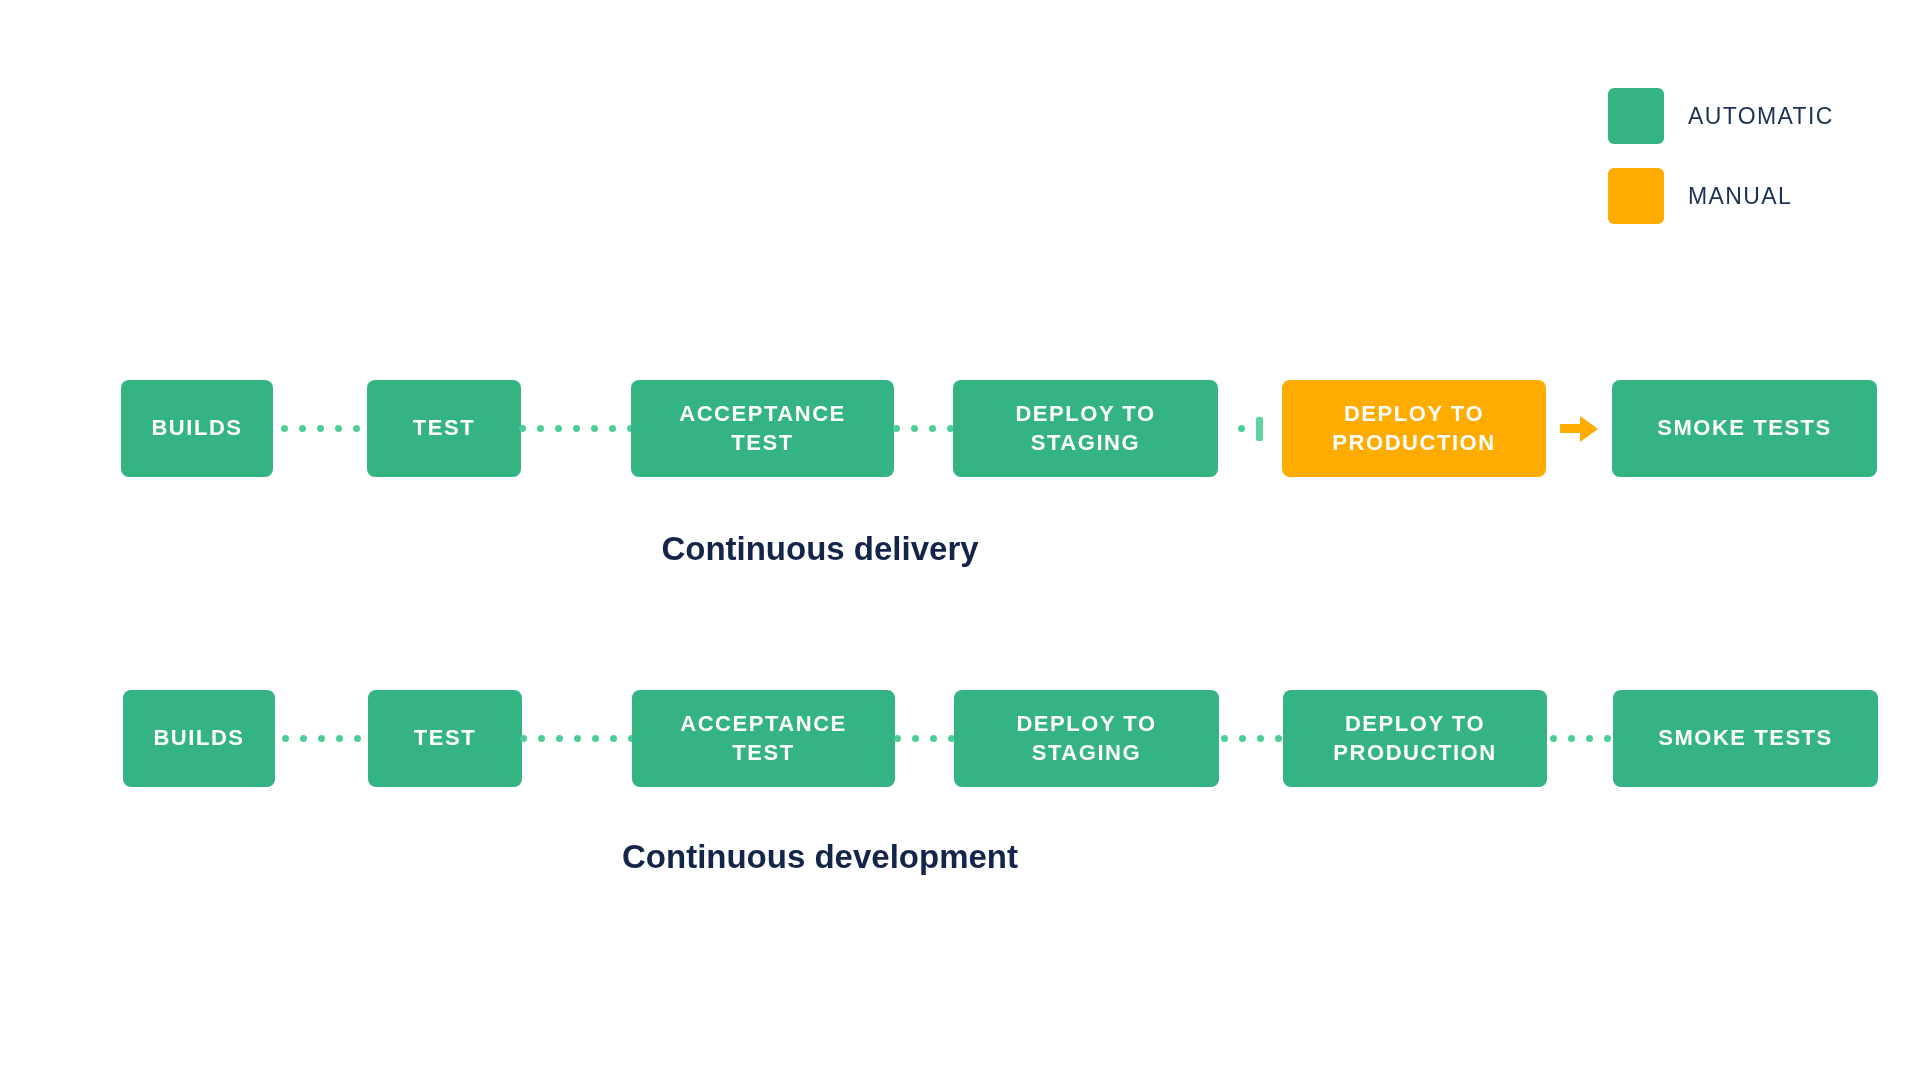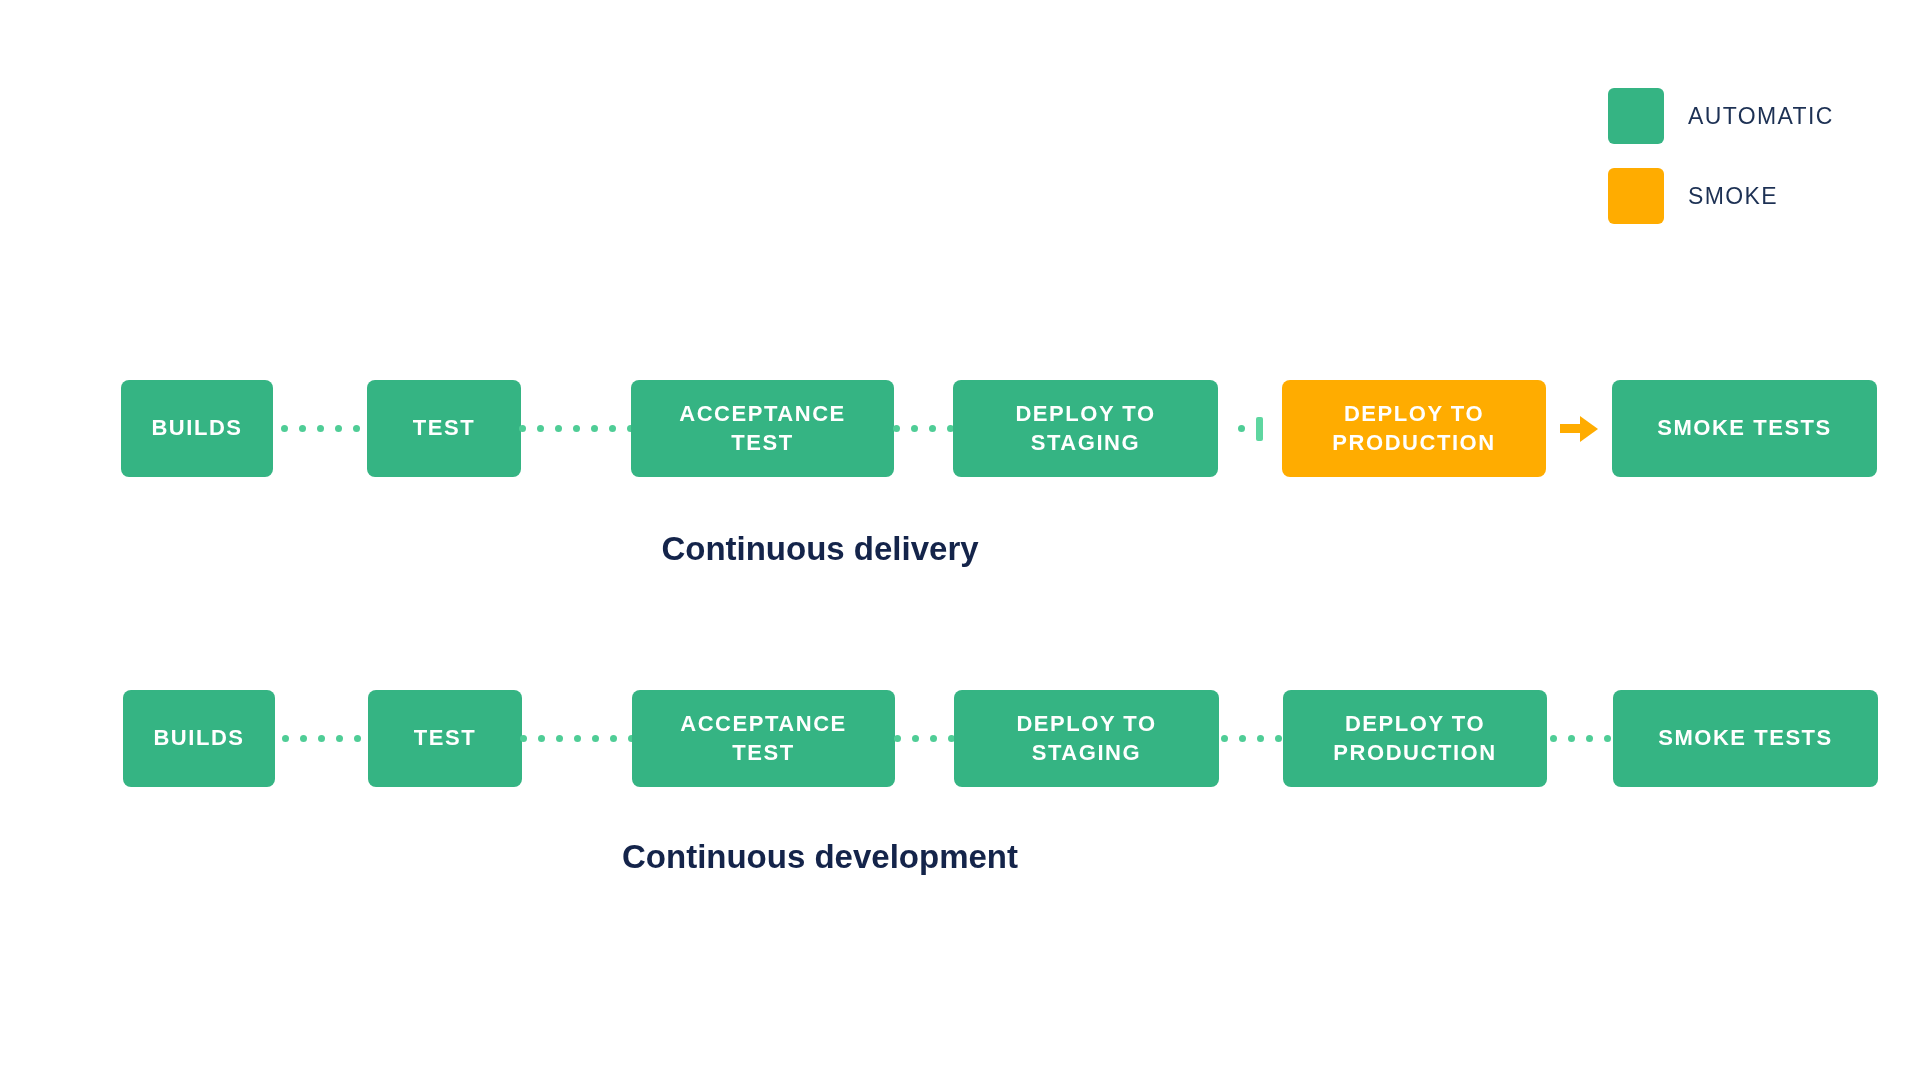--- a/index.html
+++ b/index.html
@@ -138,21 +138,21 @@
 </head>
 <body>
 
 <div class="legend">
   <div class="legend-row">
     <span class="legend-swatch automatic"></span>
     <span class="legend-label">AUTOMATIC</span>
   </div>
   <div class="legend-row">
     <span class="legend-swatch manual"></span>
-    <span class="legend-label">SMOKE</span>
+    <span class="legend-label">MANUAL</span>
   </div>
 </div>
 
 <div class="pipeline" id="pipeline-delivery">
   <div class="pipeline-row">
       <div style="width: 121px; flex: 0 0 auto;"></div>
       <div class="stage automatic" style="width: 152px;">
         <span class="stage-label">BUILDS</span>
       </div>
       <div class="connector" style="width: 94px;">

